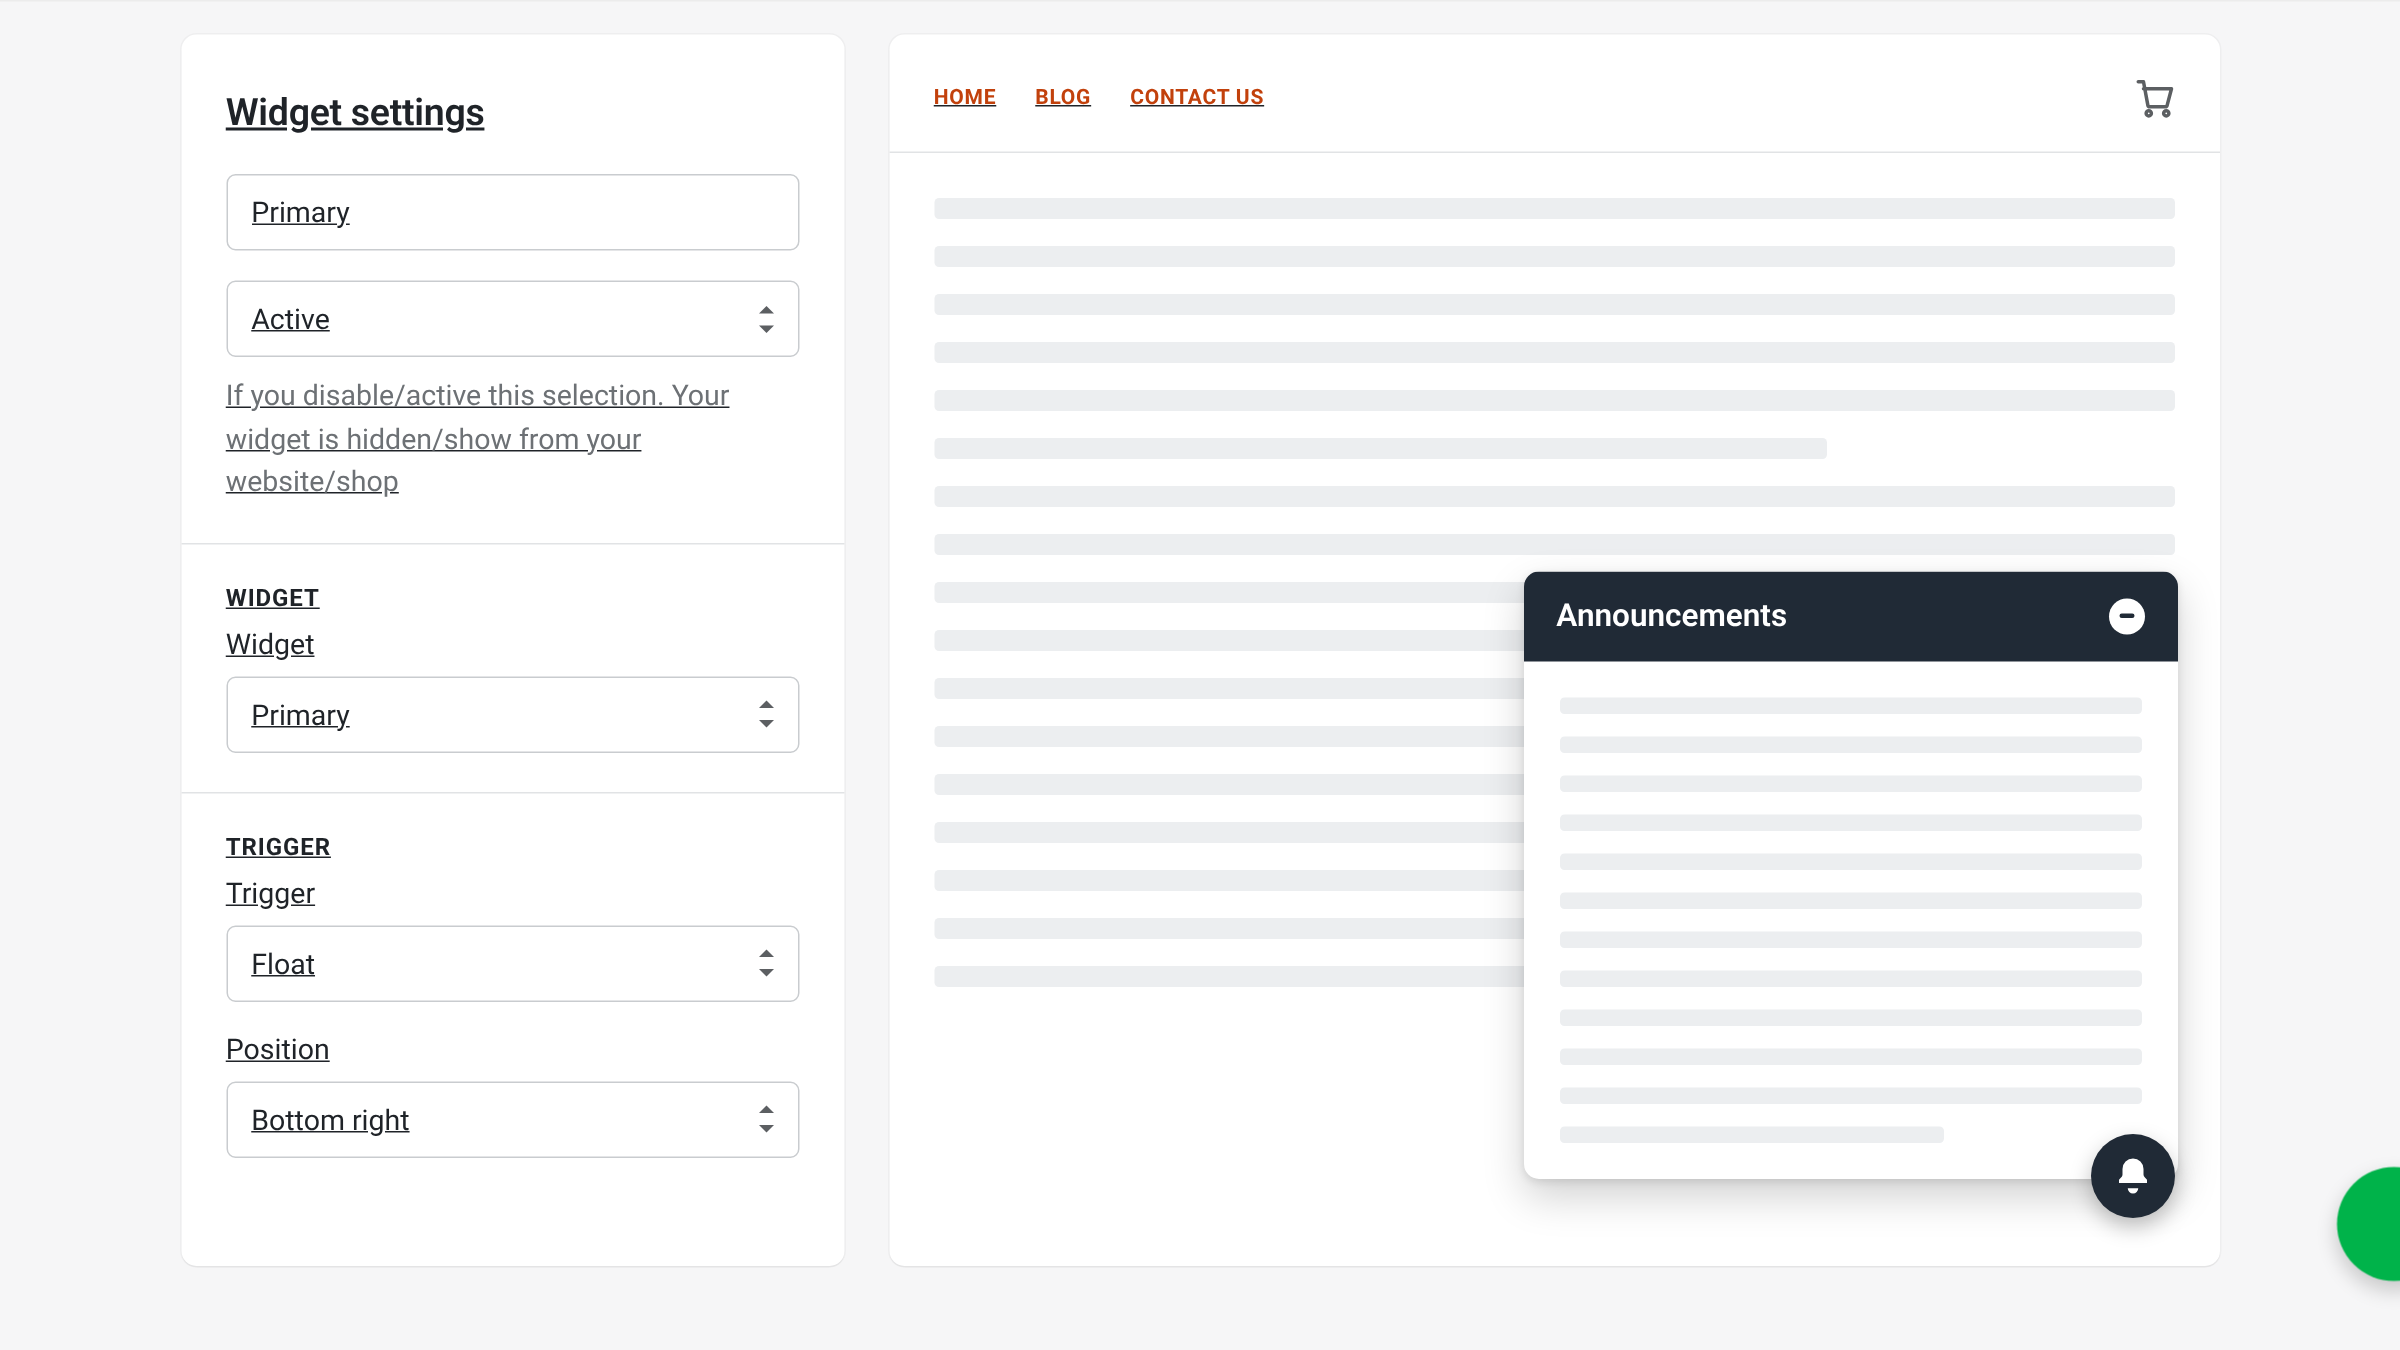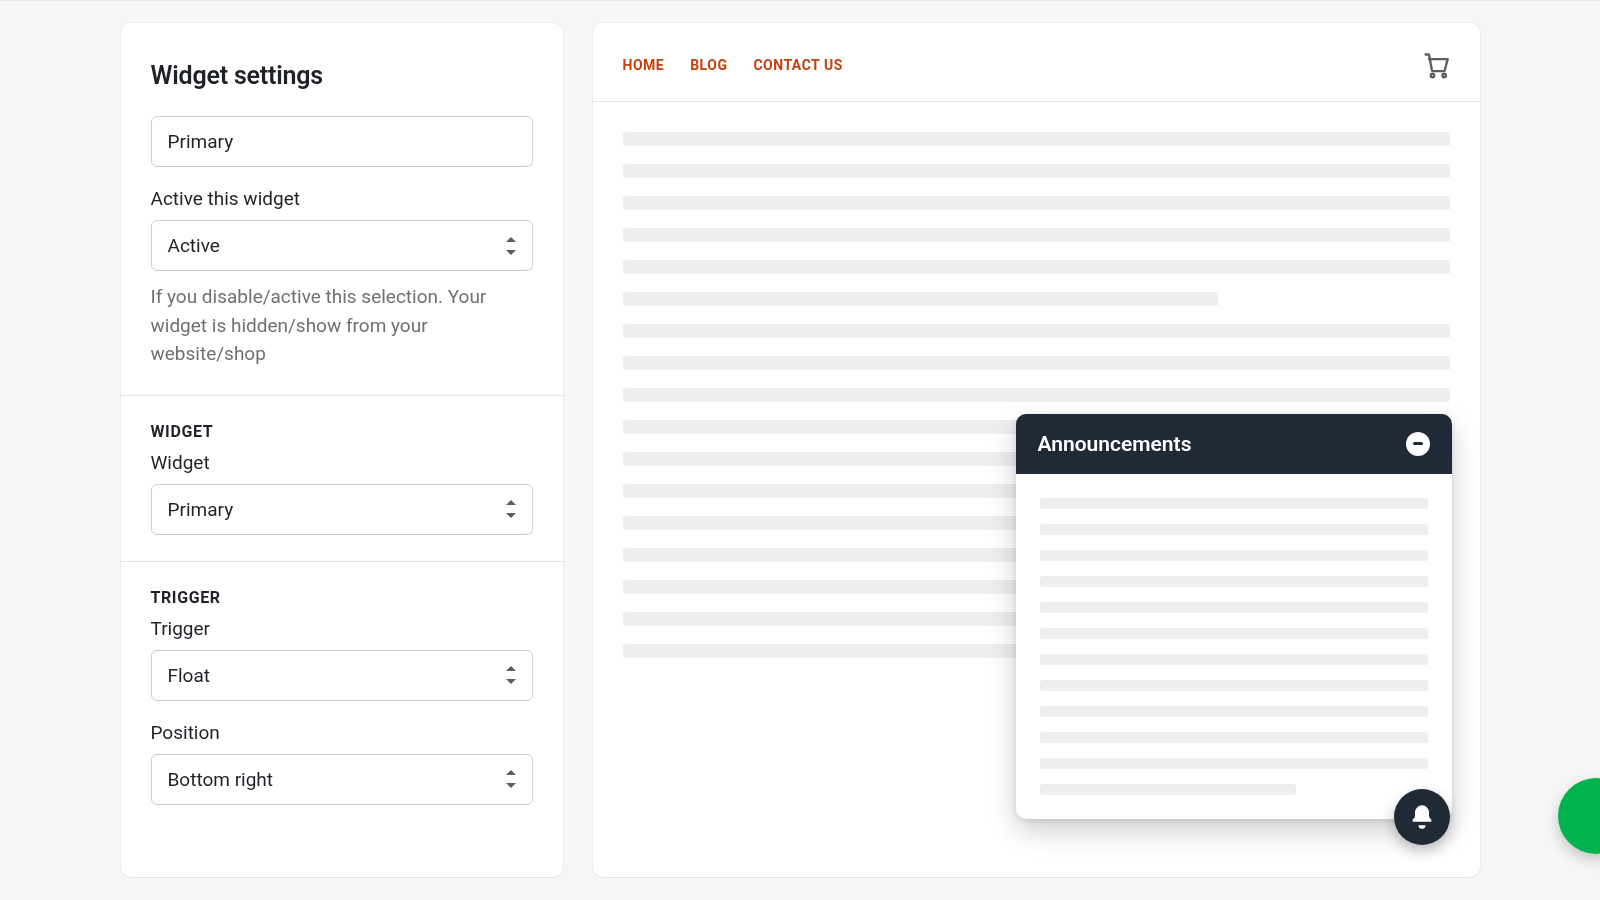--- a/index.html
+++ b/index.html
@@ -28,20 +28,21 @@
   .layout {
     display: flex;
     gap: 30px;
     padding: 22px 0 0 0;
     justify-content: center;
   }
   .card {
     background: var(--bg-card);
     border-radius: var(--radius);
     box-shadow: 0 1px 0 rgba(0,0,0,0.04), 0 0 0 1px rgba(0,0,0,0.03);
+    text-decoration: underline;
   }
   
   .settings {
     width: 442px;
     padding: 28px 30px 60px 30px;
   }
   .settings h1 {
     font-size: 25px;
     font-weight: 650;
     margin: 10px 0 26px 0;
@@ -211,21 +212,20 @@
 <div class="layout">
 
   <div class="card settings">
     <h1>Widget settings</h1>
 
     <div class="field">
       <input type="text" class="text-input" value="Primary" style="">
     </div>
 
     <div class="field">
-      <div class="field-label">Active this widget</div>
       <div class="select" tabindex="0">
         <span>Active</span>
         <span class="select-caret"></span>
       </div>
       <div class="help-text">If you disable/active this selection. Your widget is hidden/show from your website/shop</div>
     </div>
 
     <hr class="section-divider">
 
     <div class="section-header">WIDGET</div>

